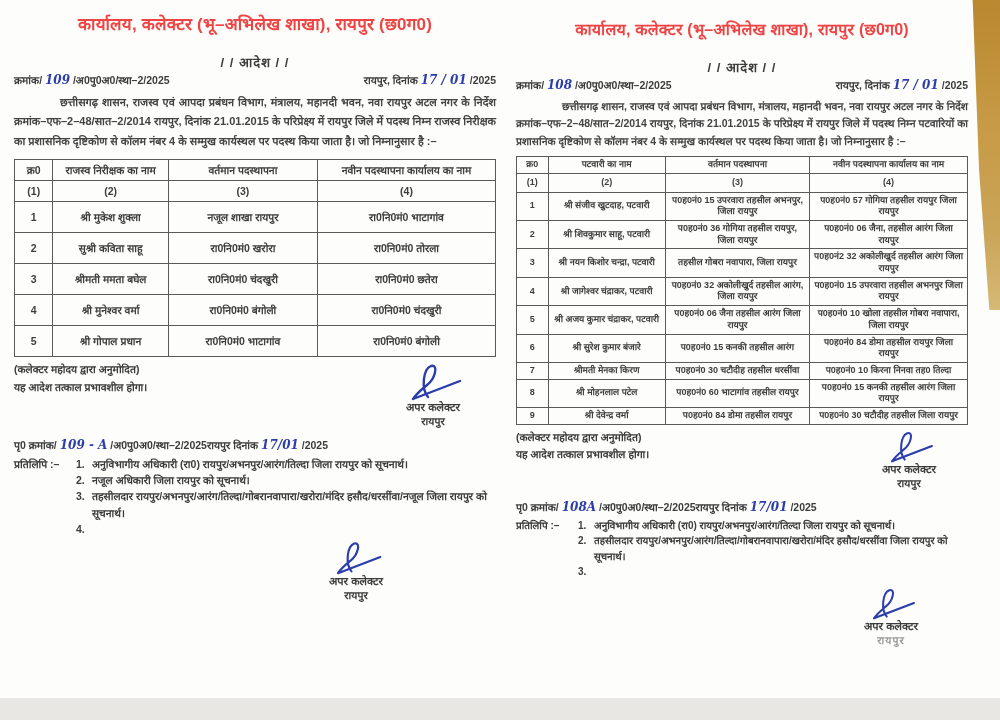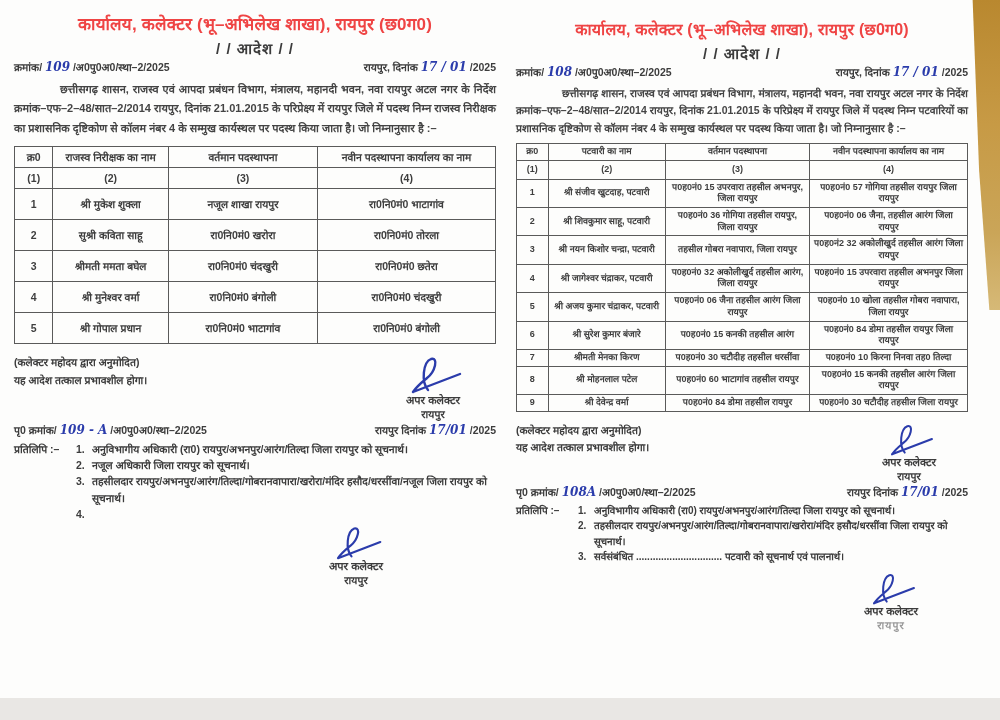--- a/index.html
+++ b/index.html
@@ -22,21 +22,21 @@
     background:#e9e7e4;z-index:1;
   }
   .doc{position:absolute;top:0;z-index:2;}
   .doc-left{left:14px;width:482px;}
   .doc-right{left:516px;width:452px;}
   .doc-title{
     text-align:center;font-weight:bold;color:#ef4444;
     font-size:17px;letter-spacing:.2px;margin-top:12px;
   }
   .doc-right .doc-title{font-size:16px;margin-top:18px;}
-  .order-heading{text-align:center;font-weight:bold;font-size:15px;margin-top:3px;letter-spacing:1px;}
+  .order-heading{text-align:center;font-weight:bold;font-size:13px;margin-top:18px;letter-spacing:1px;}
   .ref-line{
     display:flex;justify-content:space-between;align-items:center;
     font-size:10.5px;font-weight:bold;margin-top:2px;
   }
   .hand{
     color:#2b3cab;font-family:"DejaVu Serif","Liberation Serif",serif;
     font-style:italic;font-weight:bold;font-size:12px;
   }
   .body-par{
     font-size:11px;font-weight:bold;line-height:1.75;text-align:justify;
@@ -48,29 +48,29 @@
     font-size:10.5px;font-weight:bold;color:#3e3e3e;border-radius:11px;
   }
   .order-table th,.order-table td{
     border:1.5px solid #5a5a5a;padding:3px 4px;text-align:center;vertical-align:middle;
   }
   .order-table th{font-weight:bold;}
   .doc-left .order-table td{height:24px;}
   .doc-right table.order-table{font-size:9px;margin-top:6px;}
   .doc-right .order-table th,.doc-right .order-table td{padding:2px 3px;line-height:1.3;}
   .colnum-row td{height:14px !important;font-weight:bold;}
-  .notes-row{display:flex;justify-content:space-between;margin-top:10px;}
+  .notes-row{display:flex;justify-content:space-between;margin-top:4px;}
   .notes{font-size:10.5px;font-weight:bold;line-height:1.7;}
   .sig-block{text-align:center;margin-right:30px;}
   .sig-block .sig-title{font-size:11px;font-weight:bold;margin-top:-2px;}
   .sig-block .sig-place{font-size:10.5px;font-weight:bold;}
   .sig-svg{display:block;margin:0 auto;}
   .endorse-line{
-    display:flex;justify-content:space-between;align-items:baseline;
-    font-size:10.5px;font-weight:bold;margin-top:2px;
+    display:flex;align-items:baseline;
+    font-size:10.5px;font-weight:bold;margin-top:10px;
   }
   .copies{display:flex;font-size:10.5px;font-weight:bold;margin-top:4px;line-height:1.55;}
   .copies .copies-label{flex:0 0 62px;}
   .copy-items{flex:1;}
   .copy-item{display:flex;}
   .copy-item .num{flex:0 0 16px;}
   .doc-right .copies{font-size:10px;}
   .bottom-sig{display:flex;justify-content:flex-end;margin-top:6px;}
   .doc-left .bottom-sig{margin-top:2px;margin-right:80px;}
   .doc-right .bottom-sig{margin-right:18px;}
@@ -343,21 +343,20 @@
           <div class="copy-item">
             <span class="num">1.</span>
             <span>अनुविभागीय अधिकारी (रा0) रायपुर/अभनपुर/आरंग/तिल्दा जिला रायपुर को सूचनार्थ।</span>
           </div>
           <div class="copy-item">
             <span class="num">2.</span>
             <span>तहसीलदार रायपुर/अभनपुर/आरंग/तिल्दा/गोबरानवापारा/खरोरा/मंदिर हसौद/धरसींवा जिला रायपुर को सूचनार्थ।</span>
           </div>
           <div class="copy-item">
             <span class="num">3.</span>
-            <span>सर्वसंबंधित ............................... पटवारी को सूचनार्थ एवं पालनार्थ।</span>
           </div>
         </div>
     </div>
 
     <div class="bottom-sig">
       <div class="sig-block">
         <svg class="sig-svg" width="58" height="34" viewBox="0 0 66 40">
           <path d="M28 36 C21 28 23 8 31 5 C39 3 35 18 27 24 C21 29 17 32 13 38 M13 38 L60 20" stroke="#2b3cab" stroke-width="2.4" fill="none" stroke-linecap="round"></path>
         </svg>
         <div class="sig-title">अपर कलेक्टर</div>

